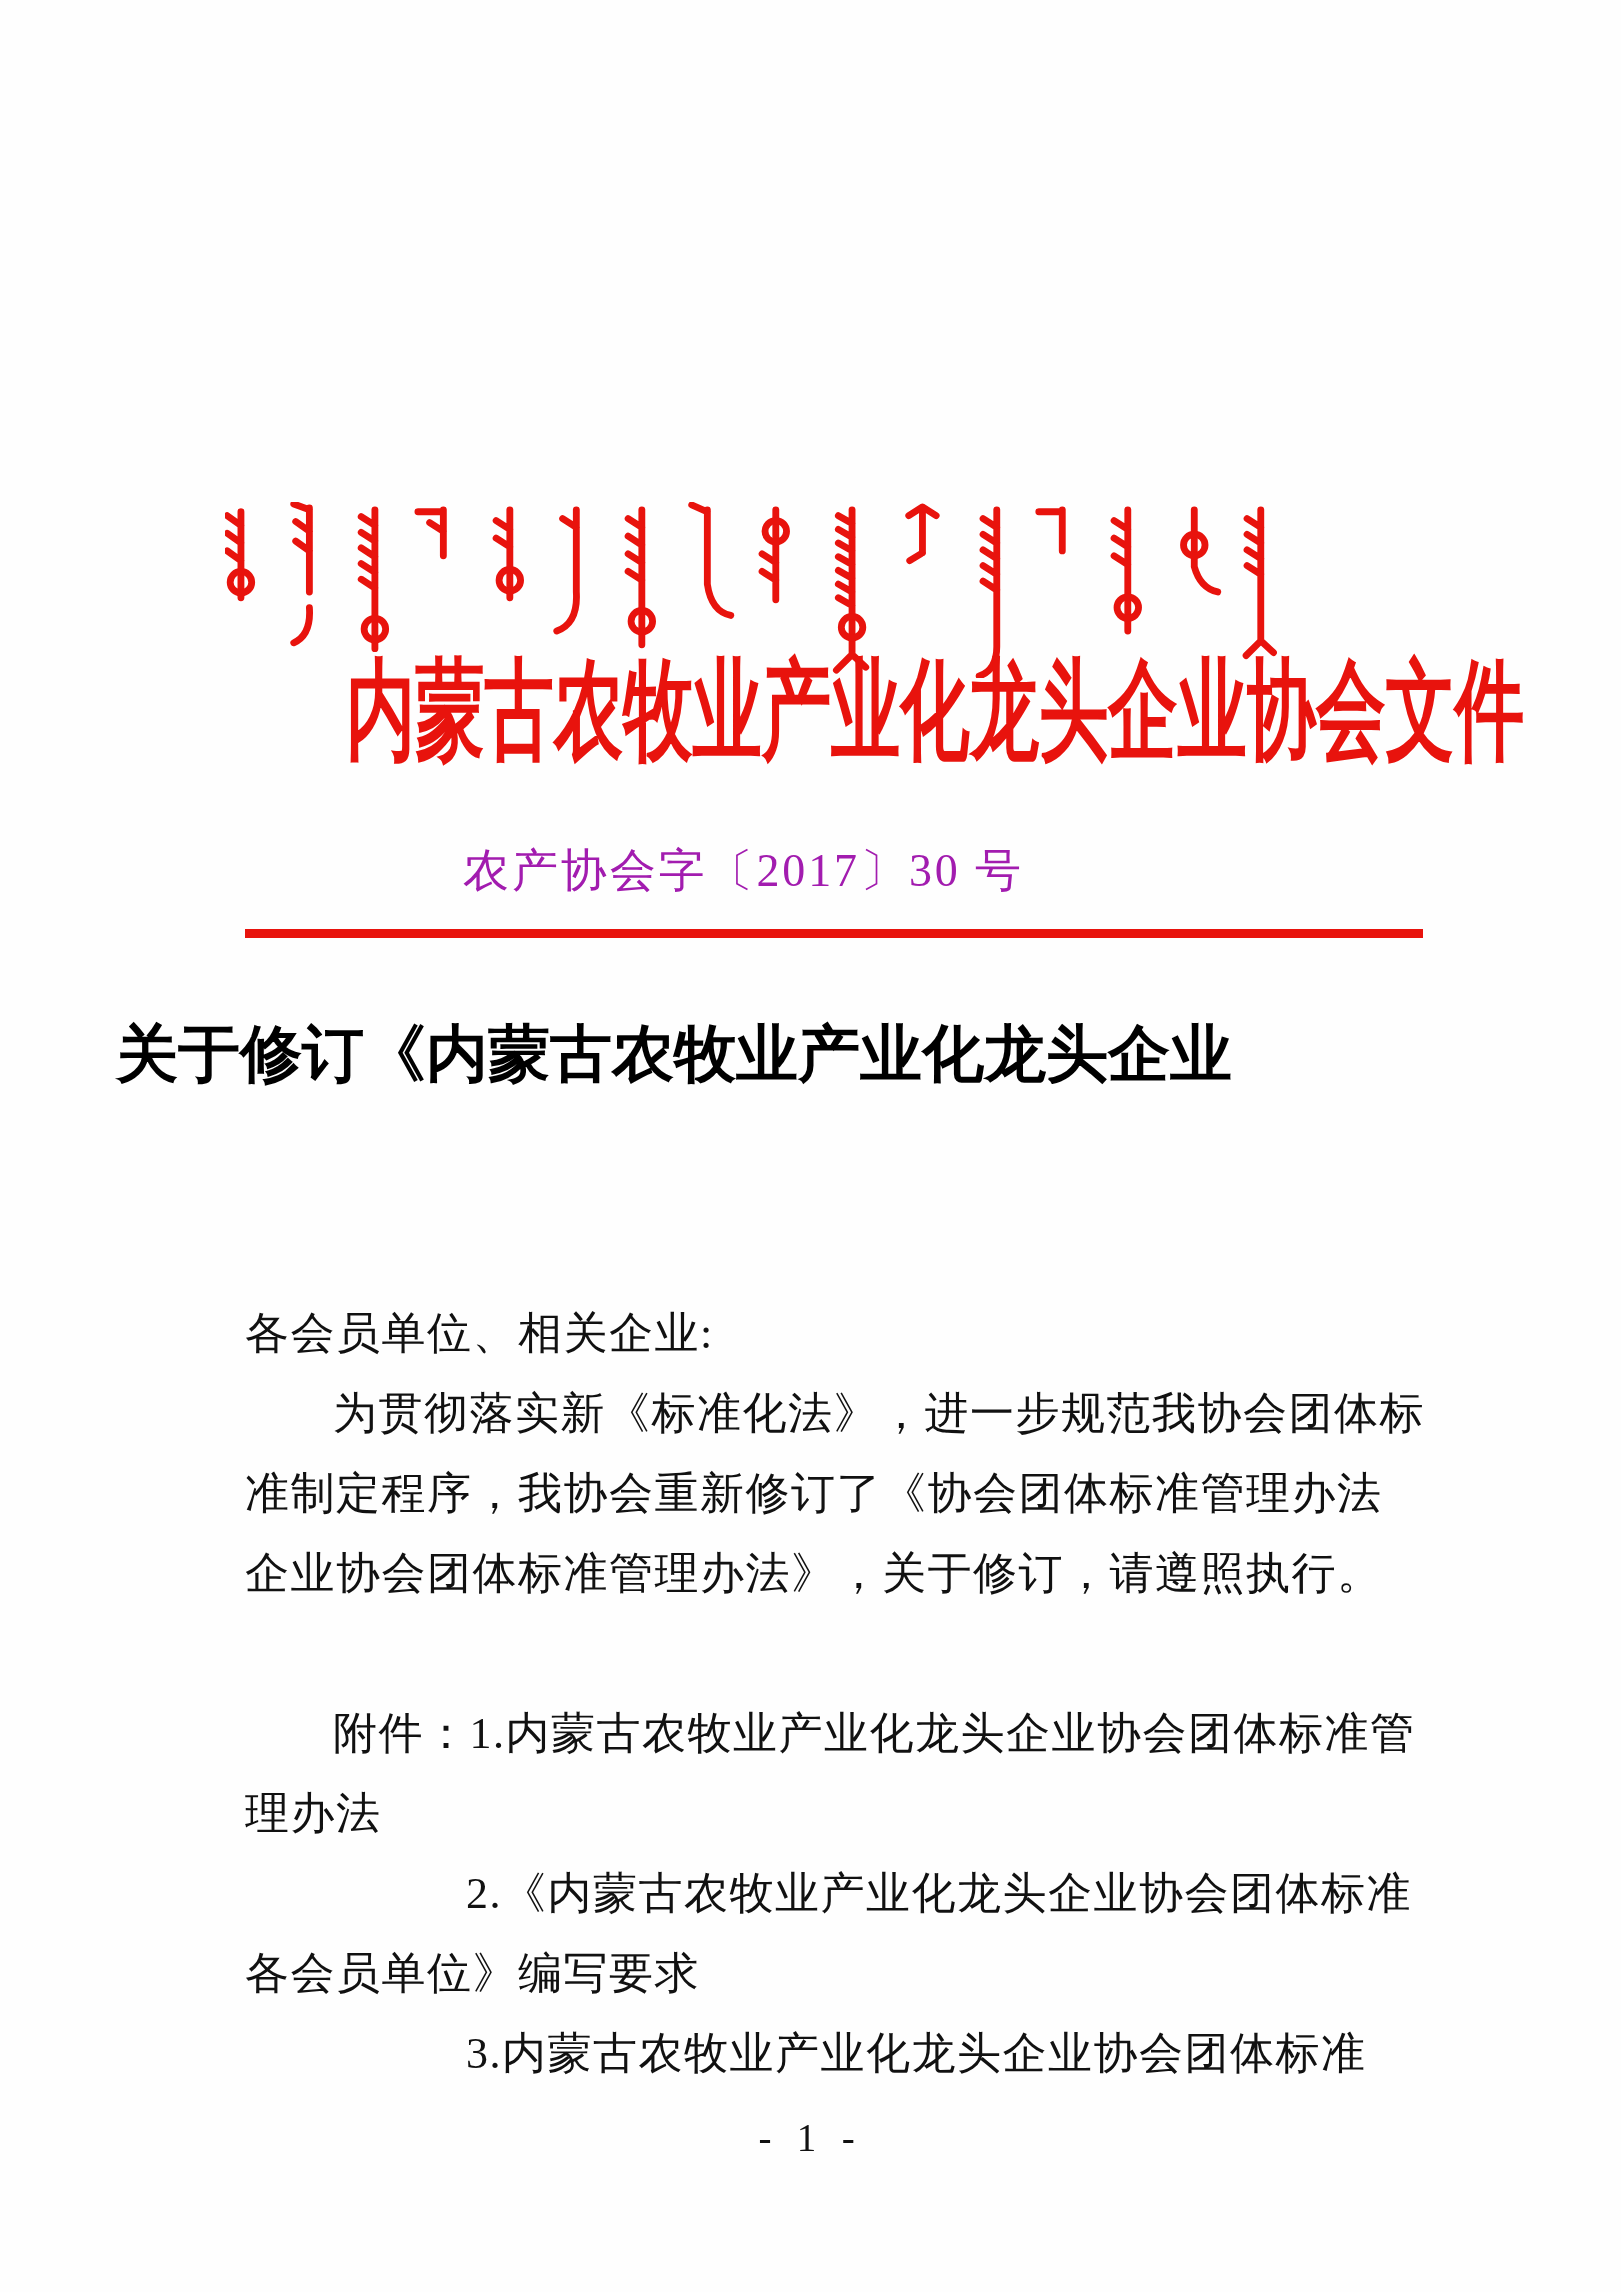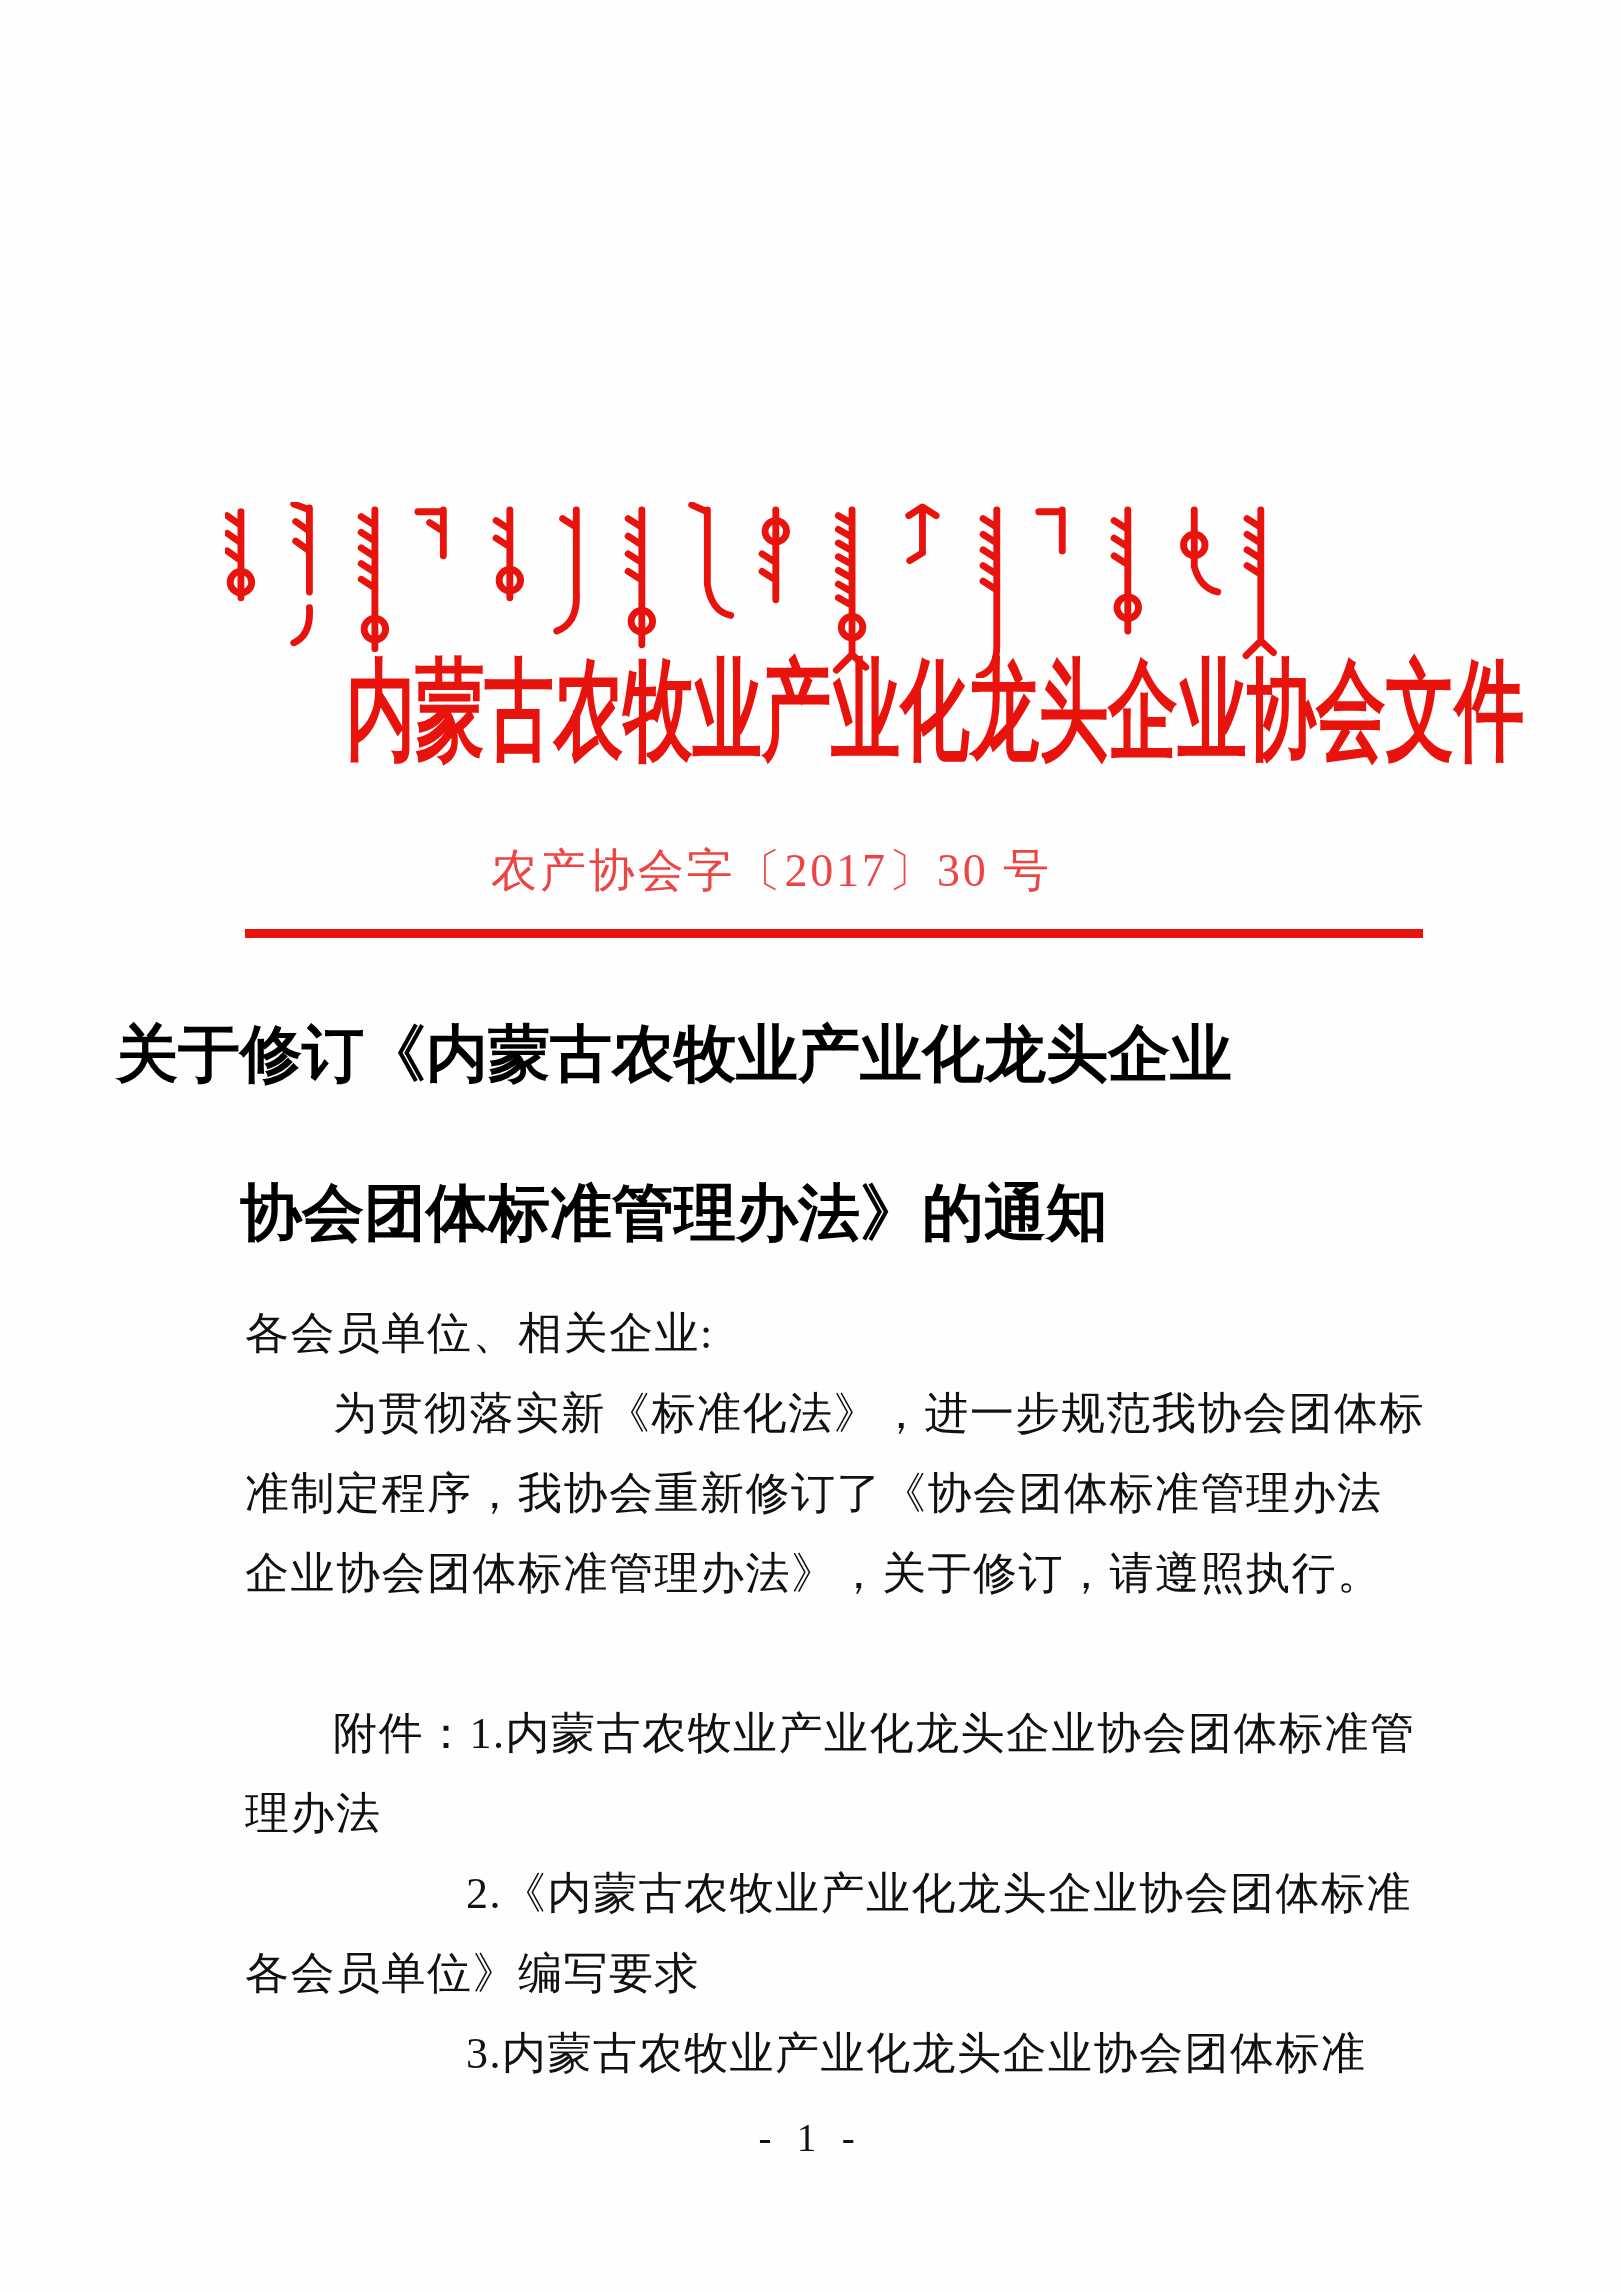--- a/index.html
+++ b/index.html
@@ -27,22 +27,21 @@
     font-size:110px; line-height:1.06; font-weight:bold;
     color:var(--red,#e8130d);
     transform:scaleX(0.63); transform-origin:center;
     letter-spacing:0;
   }
   
   .doc-number {
     position:absolute; left:0; top:845px; width:1487px;
     text-align:center;
     font-size:46px; line-height:1.15; letter-spacing:2.9px;
-    color:#ef4444;
-    padding-left:28px;
+    color:#a21caf;
   }
   
   .red-rule {
     position:absolute; left:245px; top:929px;
     width:1178px; height:8.8px;
     background:var(--red,#e8130d);
   }
   
   .notice-title {
     position:absolute; left:0; top:1019px; width:1348px;
@@ -104,21 +103,20 @@
   <div class="org-title">
     <span class="org-title-inner">内蒙古农牧业产业化龙头企业协会文件</span>
   </div>
 
   <div class="doc-number">农产协会字〔2017〕30 号</div>
 
   <div class="red-rule"></div>
 
   <div class="notice-title">
     <div class="notice-title-line">关于修订《内蒙古农牧业产业化龙头企业</div>
-    <div class="notice-title-line">协会团体标准管理办法》的通知</div>
   </div>
 
   <div class="body-block">
       <div class="body-line">各会员单位、相关企业:</div>
       <div class="body-line" style="padding-left: 88px;">为贯彻落实新《标准化法》，进一步规范我协会团体标</div>
       <div class="body-line">准制定程序，我协会重新修订了《协会团体标准管理办法</div>
       <div class="body-line">企业协会团体标准管理办法》，关于修订，请遵照执行。</div>
       <div class="body-line"></div>
       <div class="body-line" style="padding-left: 88px;">附件：1.内蒙古农牧业产业化龙头企业协会团体标准管</div>
       <div class="body-line">理办法</div>

